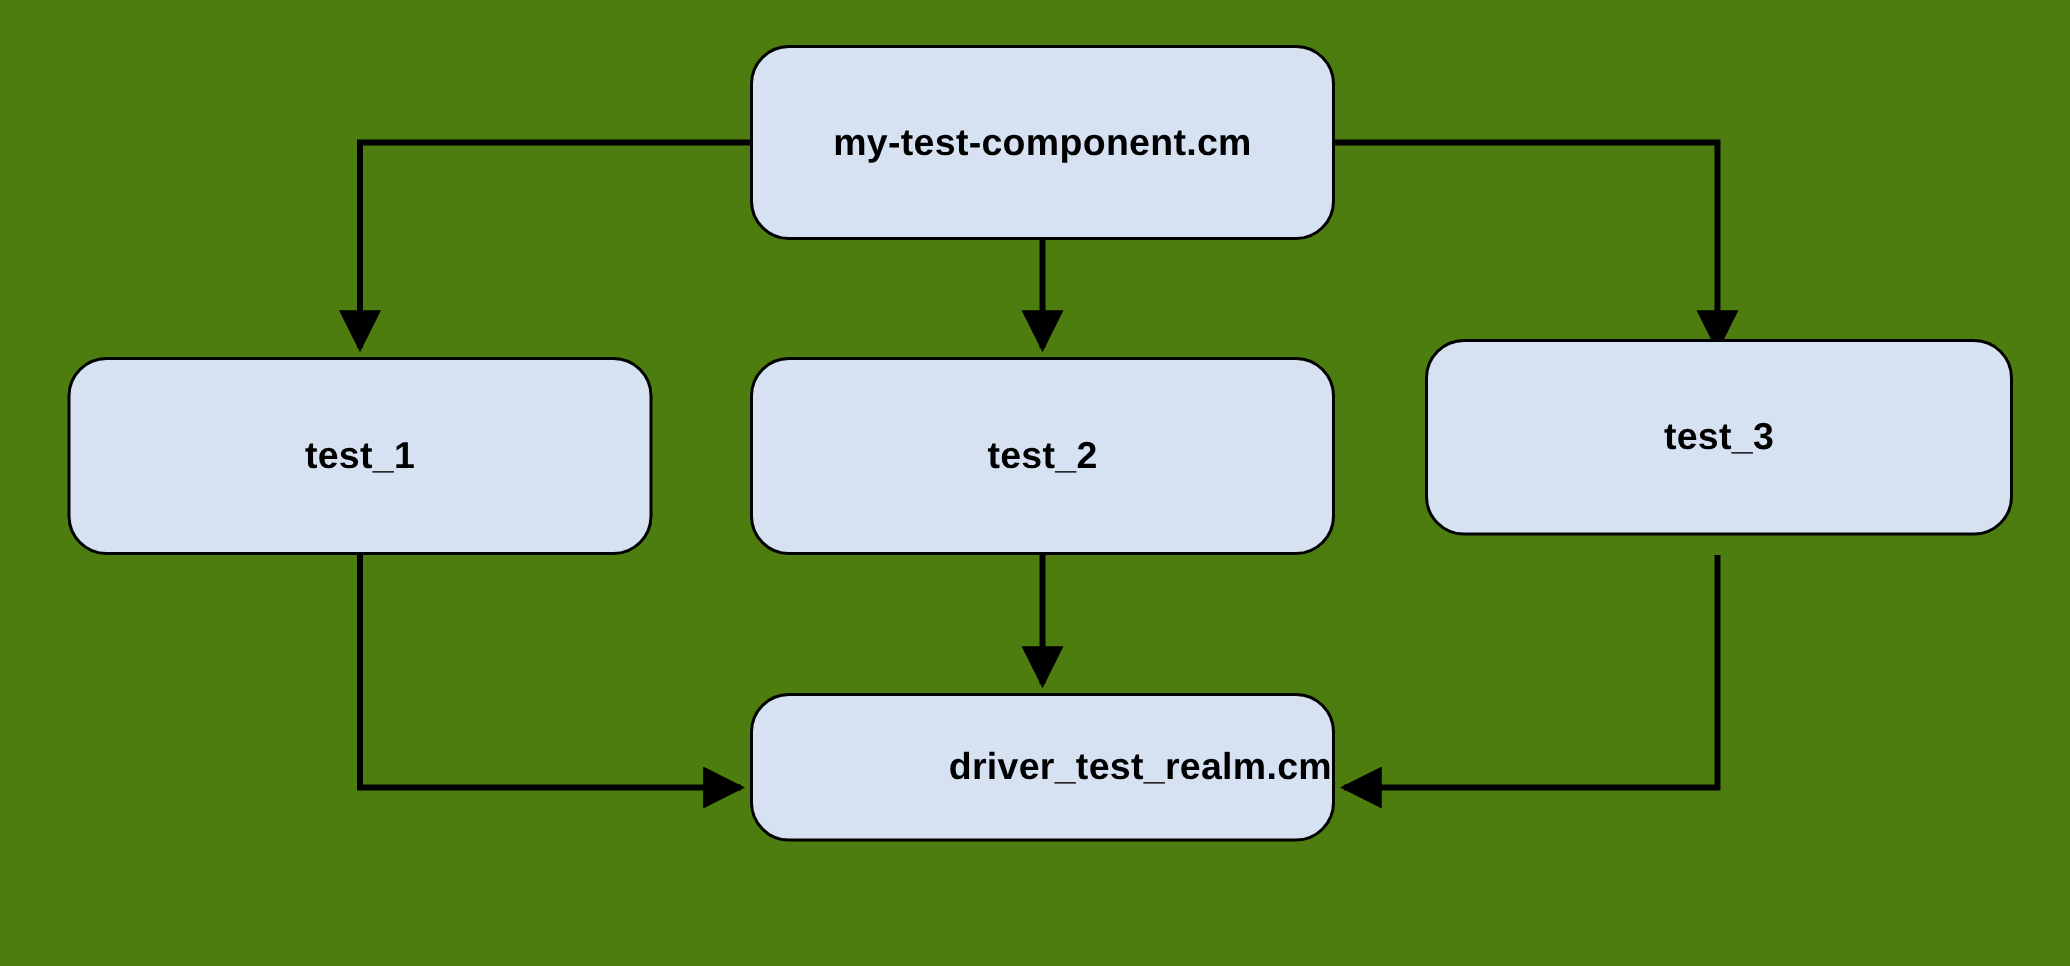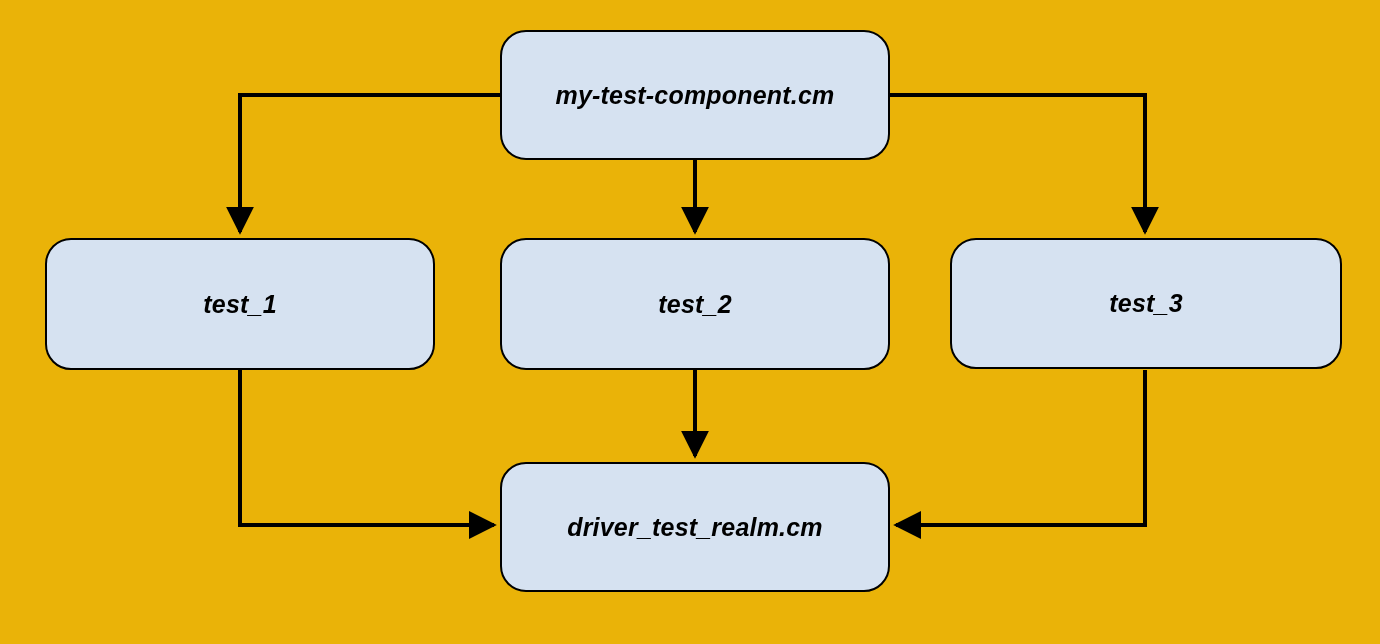--- a/index.html
+++ b/index.html
@@ -5,23 +5,22 @@
   html, body {
     margin: 0;
     padding: 0;
     background: #ffffff;
     font-family: "Liberation Sans", sans-serif;
   }
   .canvas {
     position: relative;
     width: 1380px;
     height: 644px;
-    background: #eab308;
+    background: #4d7c0f;
     overflow: hidden;
-    font-style: italic;
   }
   .connectors {
     position: absolute;
     left: 0;
     top: 0;
     width: 1380px;
     height: 644px;
     pointer-events: none;
   }
   .node {
@@ -37,22 +36,22 @@
   }
   .node-label {
     font-weight: bold;
     font-size: 25px;
     color: #000000;
     letter-spacing: 0.2px;
   }
   .node-root   { left: 500px; top: 30px;  width: 390px; height: 130px; }
   .node-test1  { left: 45px;  top: 238px; width: 390px; height: 132px; }
   .node-test2  { left: 500px; top: 238px; width: 390px; height: 132px; text-align: right; }
-  .node-test3  { left: 950px; top: 238px; width: 392px; height: 131px; }
-  .node-driver { left: 500px; top: 462px; width: 390px; height: 130px; }
+  .node-test3  { left: 950px; top: 226px; width: 392px; height: 131px; }
+  .node-driver { left: 500px; top: 462px; width: 390px; height: 99px; justify-content: flex-end; }
 </style>
 </head>
 <body>
 
 <div class="canvas">
 
   <svg class="connectors" width="1380" height="644" viewBox="0 0 1380 644" xmlns="http://www.w3.org/2000/svg">
     <defs>
       <marker id="arrowhead" viewBox="0 0 10 10" refX="9" refY="5" markerWidth="7" markerHeight="7" orient="auto">
         <path d="M 0 0 L 10 5 L 0 10 z" fill="#000000"></path>

